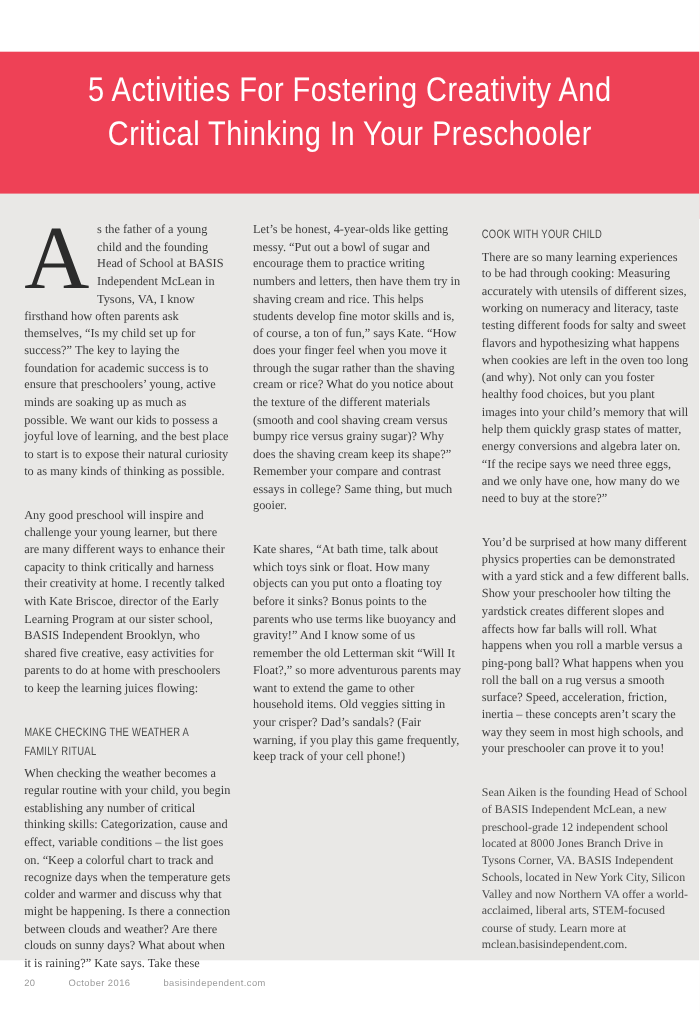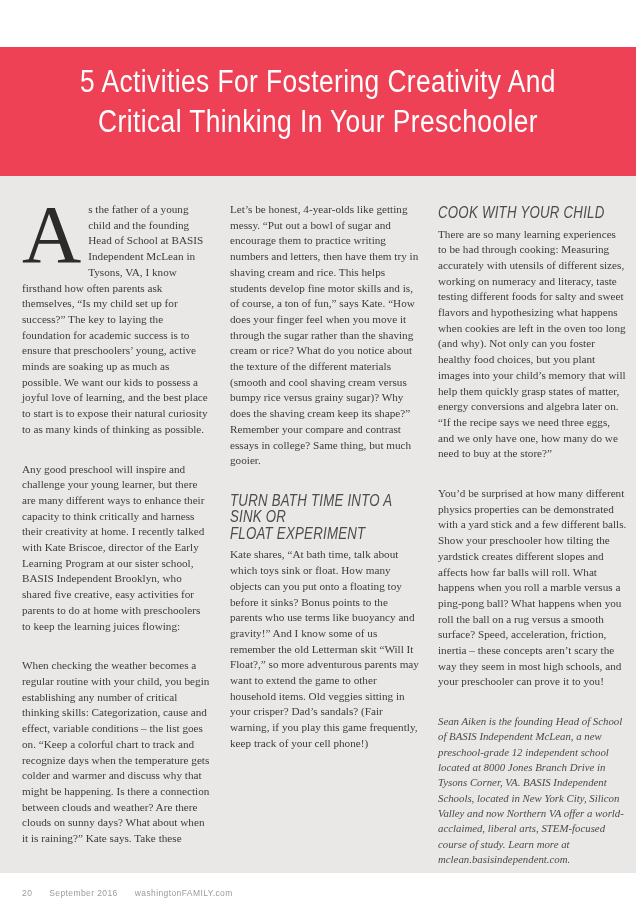--- a/index.html
+++ b/index.html
@@ -35,36 +35,36 @@
   .body-p {
     margin:0 0 24px 0; font-size:11.2px; line-height:15.7px;
     color:#3C3C3C; text-align:left;
   }
   .dropcap {
     float:left; font-size:82px; line-height:60px; height:62px;
     margin:3px 7px 0 0; color:#2B2B2B; font-family:"Liberation Serif", serif;
   }
   .sec-h {
     margin:10px 0 5px 0; font-family:"Liberation Sans", sans-serif;
-    font-weight:500; color:#4C4C4C; font-size:17px; line-height:16.5px;font-style:italic;
+    font-weight:500; color:#4C4C4C; font-size:11px; line-height:16.5px;
   }
   .sec-h > span {
     display:block; width:128%; transform:scaleX(0.78);
     transform-origin:left top; letter-spacing:0.3px; white-space:pre-line;
   }
   .col-3 .sec-h.first { margin-top:3px; }
   .bio {
-    margin:6px 0 0 0; font-style:italic; font-size:10.8px;
+    margin:6px 0 0 0; font-size:10.8px;
     line-height:15.3px; color:#4A4A4A;
   }
   
   .footer {
     position:absolute; left:22px; top:888px;
     font-family:"Liberation Sans", sans-serif; font-size:8.5px;
-    color:#9B9B9B; letter-spacing:0.4px; display:flex; gap:17px;
+    color:#9B9B9B; letter-spacing:0.4px; display:flex; gap:30px;
   }
 </style>
 </head>
 <body>
 
 <div class="page">
 
   <header class="banner">
     <div class="title">
       <div class="title-line">5 Activities For Fostering Creativity And</div>
@@ -73,42 +73,42 @@
     <div class="byline">
       <span class="byline-label">TEXT</span><span class="byline-author">SEAN AIKEN</span>
     </div>
   </header>
 
   <main class="content">
 
     <section class="col col-1">
       <p class="body-p"><span class="dropcap">A</span><span>s the father of a young child and the founding Head of School at BASIS Independent McLean in Tysons, VA, I know firsthand how often parents ask themselves, “Is my child set up for success?” The key to laying the foundation for academic success is to ensure that preschoolers’ young, active minds are soaking up as much as possible. We want our kids to possess a joyful love of learning, and the best place to start is to expose their natural curiosity to as many kinds of thinking as possible.</span></p>
       <p class="body-p">Any good preschool will inspire and challenge your young learner, but there are many different ways to enhance their capacity to think critically and harness their creativity at home. I recently talked with Kate Briscoe, director of the Early Learning Program at our sister school, BASIS Independent Brooklyn, who shared five creative, easy activities for parents to do at home with preschoolers to keep the learning juices flowing:</p>
+      <h2 class="sec-h">
+          <span>MAKE CHECKING THE WEATHER A
+FAMILY RITUAL</span>
+        </h2>
       <p class="body-p">When checking the weather becomes a regular routine with your child, you begin establishing any number of critical thinking skills: Categorization, cause and effect, variable conditions – the list goes on. “Keep a colorful chart to track and recognize days when the temperature gets colder and warmer and discuss why that might be happening. Is there a connection between clouds and weather? Are there clouds on sunny days? What about when it is raining?” Kate says. Take these</p>
     </section>
 
     <section class="col col-2">
       <p class="body-p">Let’s be honest, 4-year-olds like getting messy. “Put out a bowl of sugar and encourage them to practice writing numbers and letters, then have them try in shaving cream and rice. This helps students develop fine motor skills and is, of course, a ton of fun,” says Kate. “How does your finger feel when you move it through the sugar rather than the shaving cream or rice? What do you notice about the texture of the different materials (smooth and cool shaving cream versus bumpy rice versus grainy sugar)? Why does the shaving cream keep its shape?” Remember your compare and contrast essays in college? Same thing, but much gooier.</p>
-      <h2 class="sec-h">
-          <span>TURN BATH TIME INTO A SINK OR
-FLOAT EXPERIMENT</span>
-        </h2>
       <p class="body-p">Kate shares, “At bath time, talk about which toys sink or float. How many objects can you put onto a floating toy before it sinks? Bonus points to the parents who use terms like buoyancy and gravity!” And I know some of us remember the old Letterman skit “Will It Float?,” so more adventurous parents may want to extend the game to other household items. Old veggies sitting in your crisper? Dad’s sandals? (Fair warning, if you play this game frequently, keep track of your cell phone!)</p>
     </section>
 
     <section class="col col-3">
       <h2 class="sec-h first">
           <span>COOK WITH YOUR CHILD</span>
         </h2>
       <p class="body-p">There are so many learning experiences to be had through cooking: Measuring accurately with utensils of different sizes, working on numeracy and literacy, taste testing different foods for salty and sweet flavors and hypothesizing what happens when cookies are left in the oven too long (and why). Not only can you foster healthy food choices, but you plant images into your child’s memory that will help them quickly grasp states of matter, energy conversions and algebra later on. “If the recipe says we need three eggs, and we only have one, how many do we need to buy at the store?”</p>
       <p class="body-p">You’d be surprised at how many different physics properties can be demonstrated with a yard stick and a few different balls. Show your preschooler how tilting the yardstick creates different slopes and affects how far balls will roll. What happens when you roll a marble versus a ping-pong ball? What happens when you roll the ball on a rug versus a smooth surface? Speed, acceleration, friction, inertia – these concepts aren’t scary the way they seem in most high schools, and your preschooler can prove it to you!</p>
       <p class="bio">Sean Aiken is the founding Head of School of BASIS Independent McLean, a new preschool-grade 12 independent school located at 8000 Jones Branch Drive in Tysons Corner, VA. BASIS Independent Schools, located in New York City, Silicon Valley and now Northern VA offer a world-acclaimed, liberal arts, STEM-focused course of study. Learn more at mclean.basisindependent.com.</p>
     </section>
 
   </main>
 
   <footer class="footer">
     <span>20</span>
-    <span>September 2016</span>
-    <span>washingtonFAMILY.com</span>
+    <span>October 2016</span>
+    <span>basisindependent.com</span>
   </footer>
 
 </div>
 
 </body></html>

